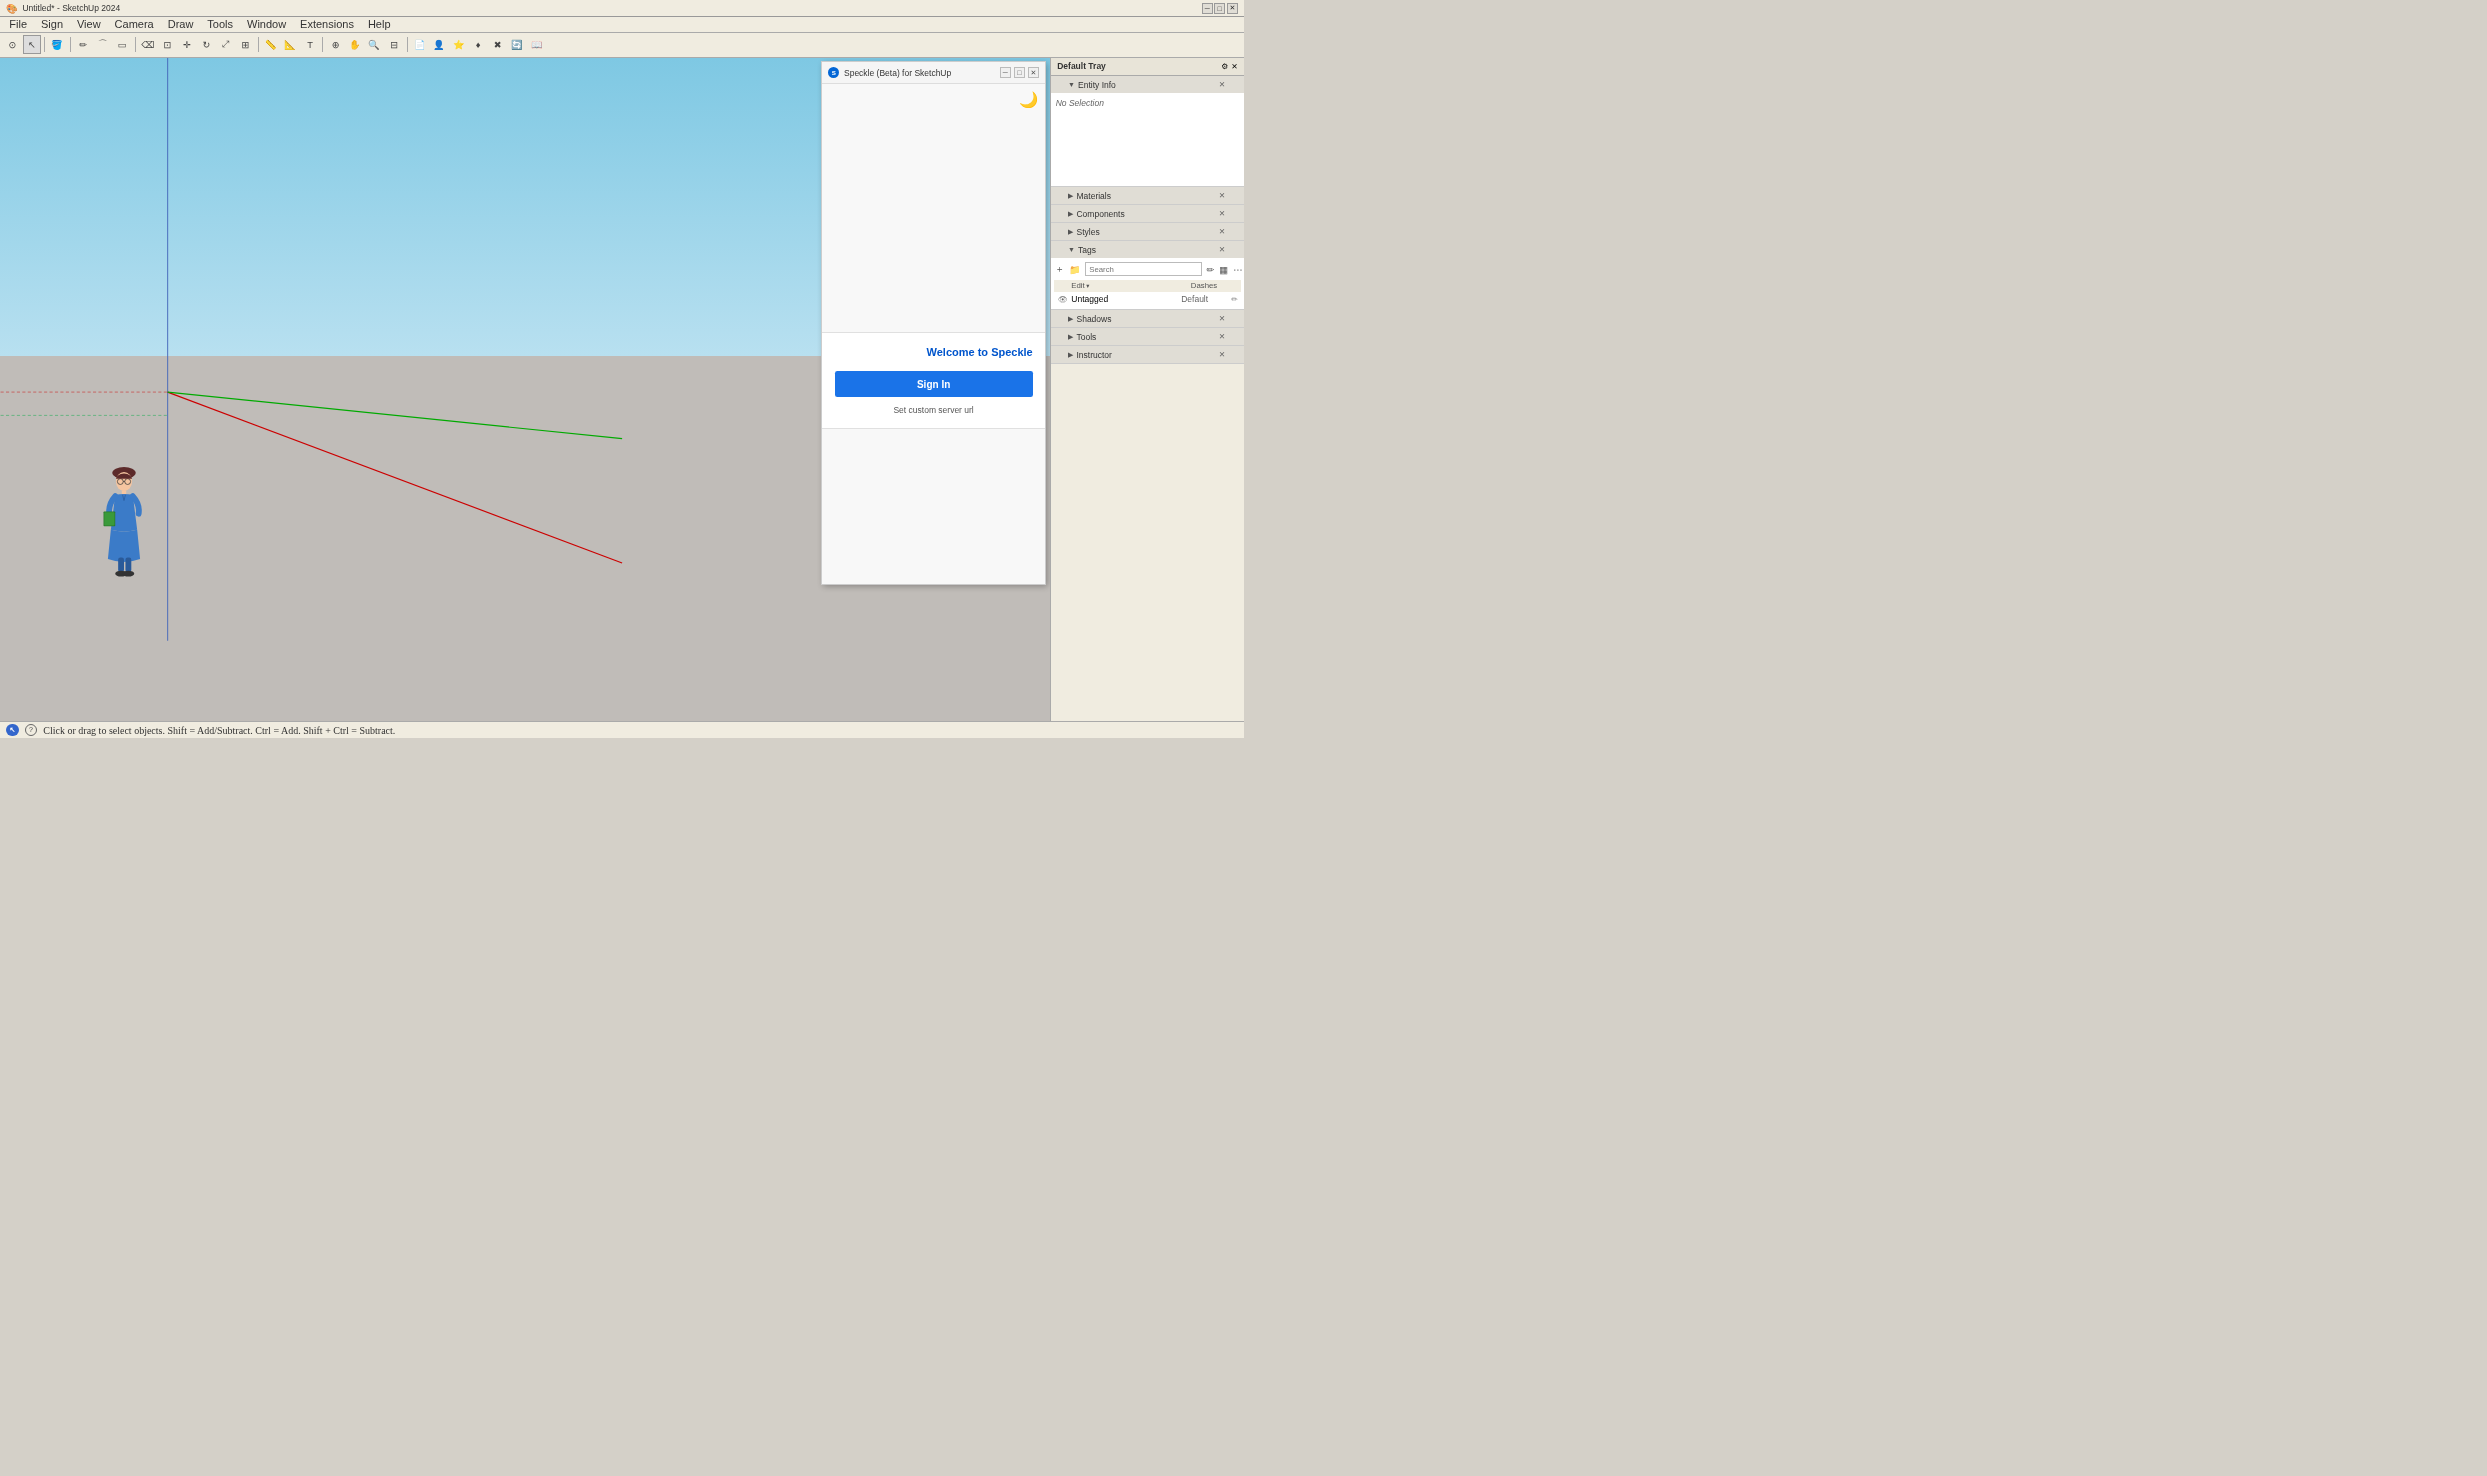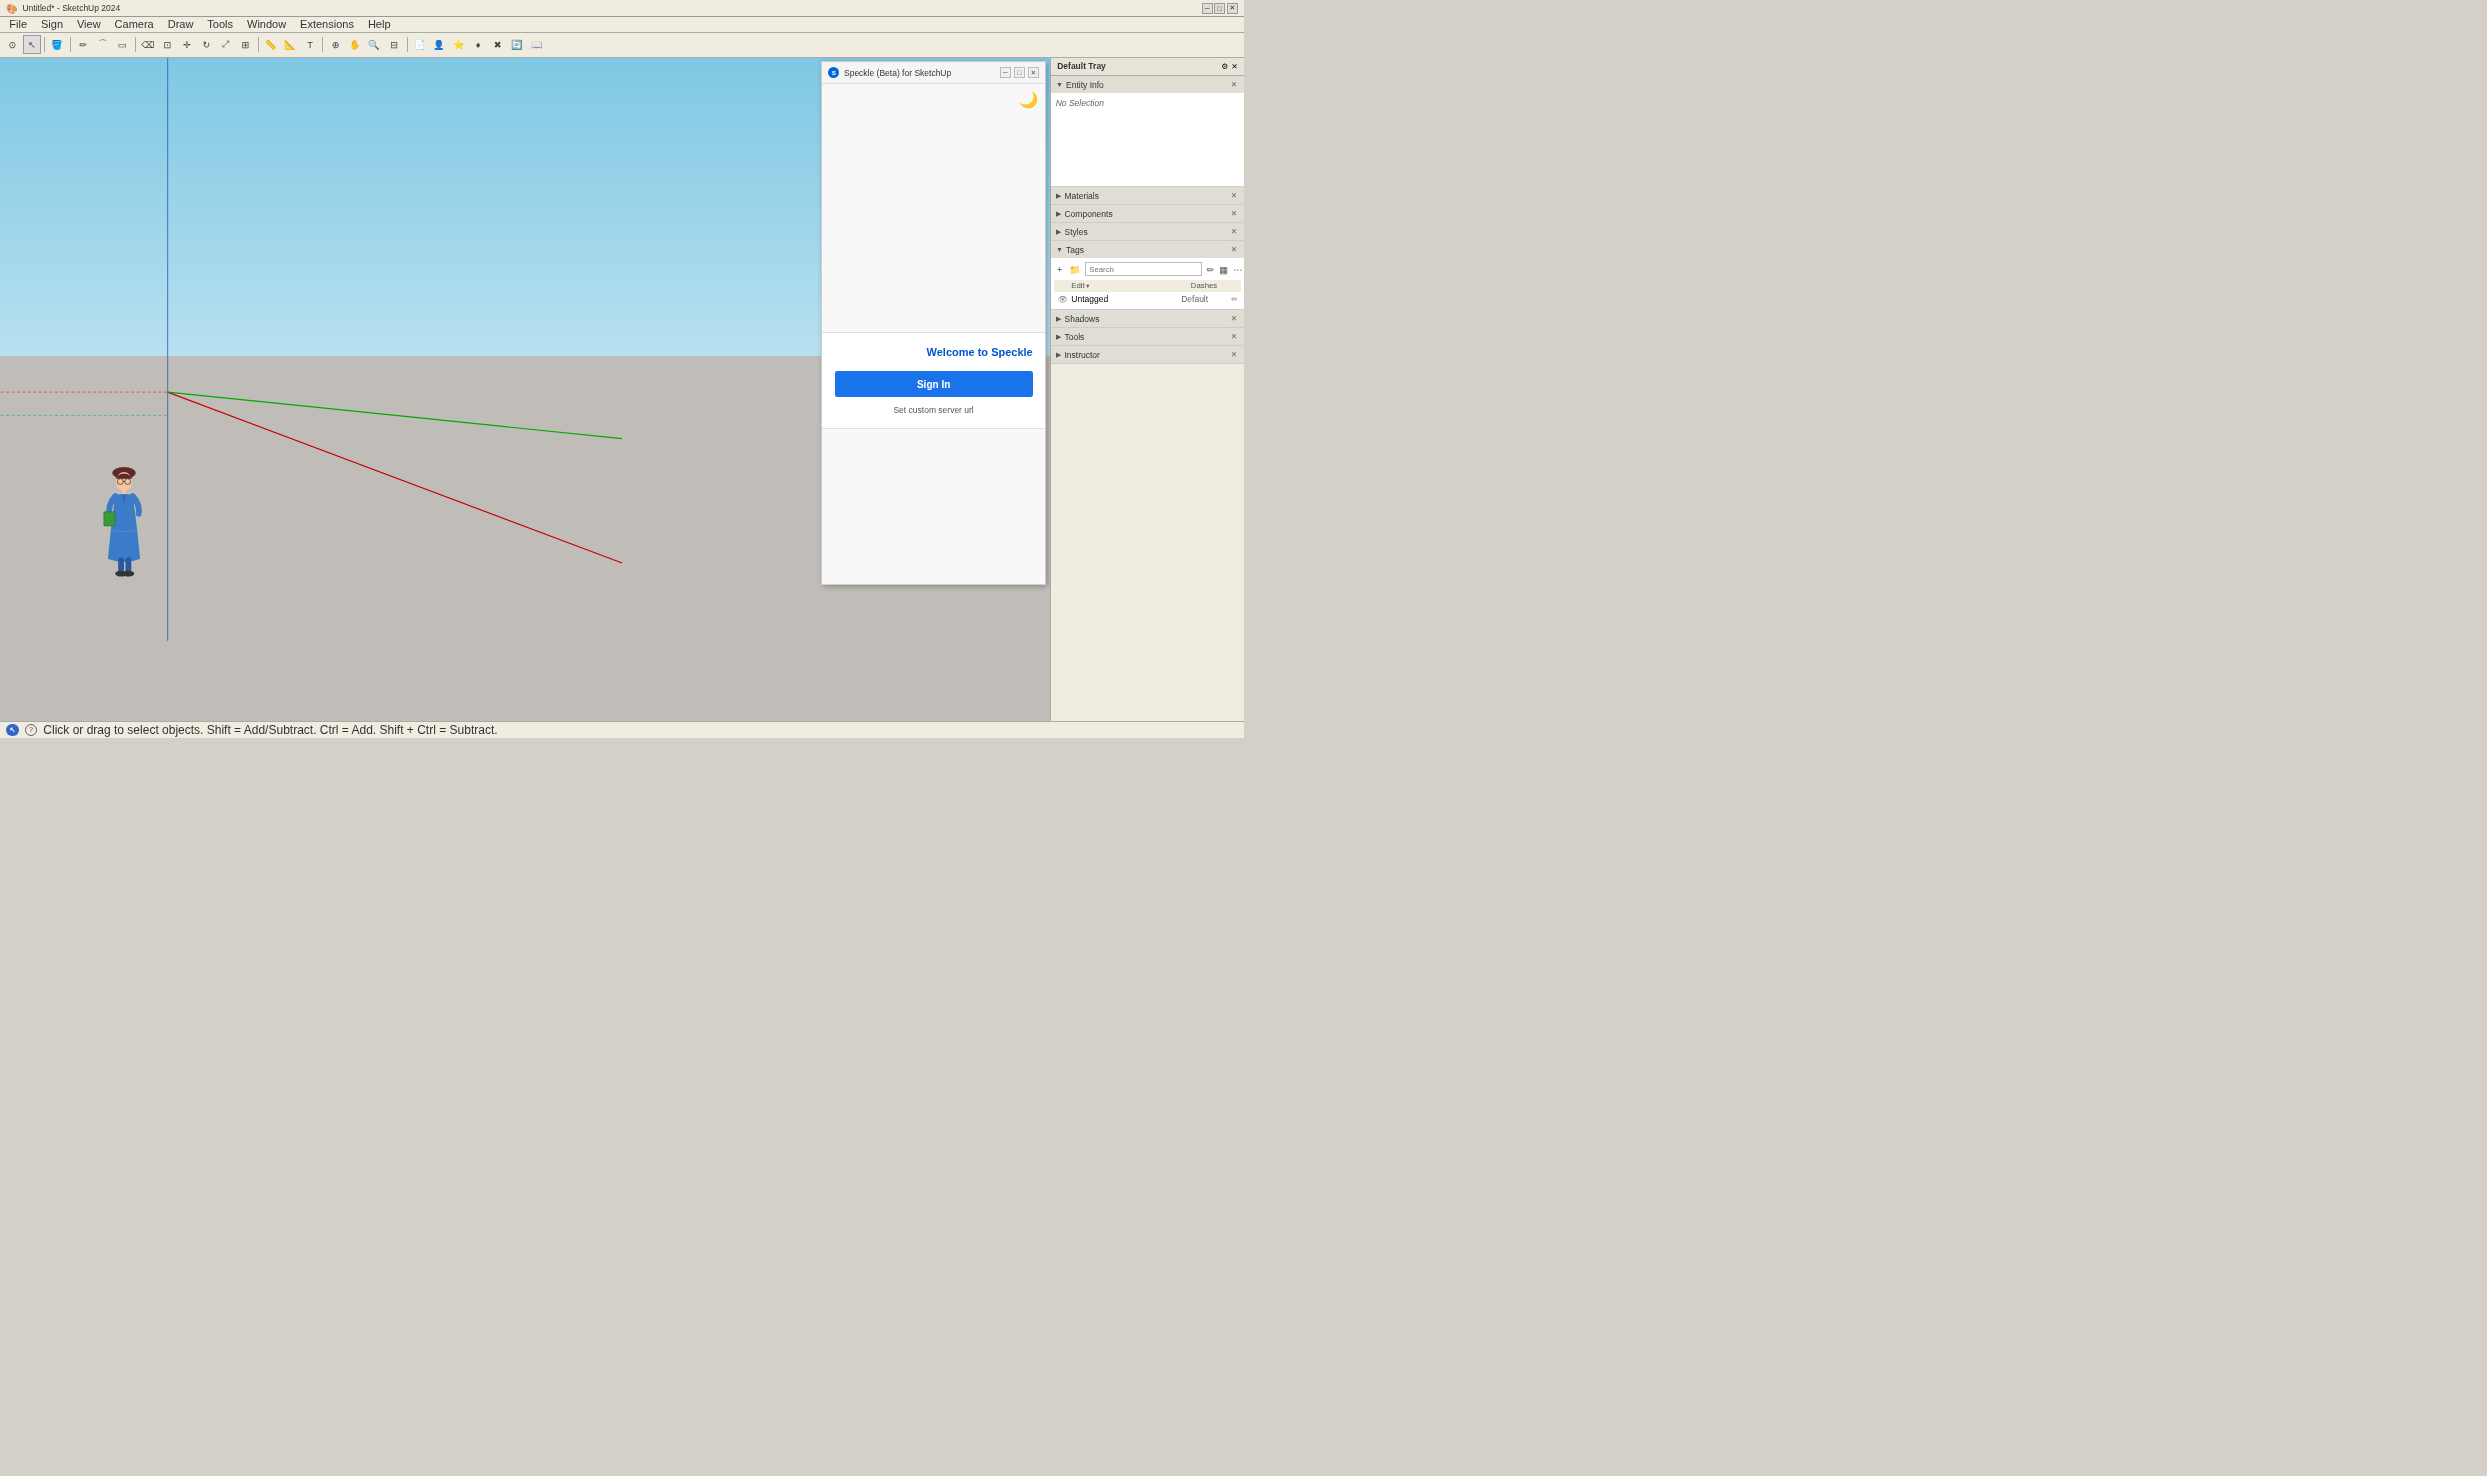--- a/index.html
+++ b/index.html
@@ -278,21 +278,21 @@
     }
     .panel-section {
       border-bottom: 0.8px solid #ccc;
     }
     .panel-section-header {
       height: 17px;
       background: #e0ddd5;
       display: flex;
       align-items: center;
       justify-content: space-between;
-      padding: 0 5px;
+      padding: 0 17px;
       cursor: pointer;
     }
     .panel-section-header-left {
       display: flex;
       align-items: center;
       gap: 3.1px;
     }
     .chevron {
       font-size: 7px;
       color: #555;
@@ -431,22 +431,23 @@
       height: 12.4px;
       border-radius: 50%;
       border: 0.8px solid #666;
       display: flex;
       align-items: center;
       justify-content: center;
       font-size: 7px;
       color: #444;
     }
     #status-text {
-      font-size: 12px;
+      font-size: 10px;
       color: #333;
+      font-family: Liberation Serif, serif;
     }
 
     
     .person-svg {
       width: 62px;
       height: 117px;
     }
   </style>
 </head>
 <body>

